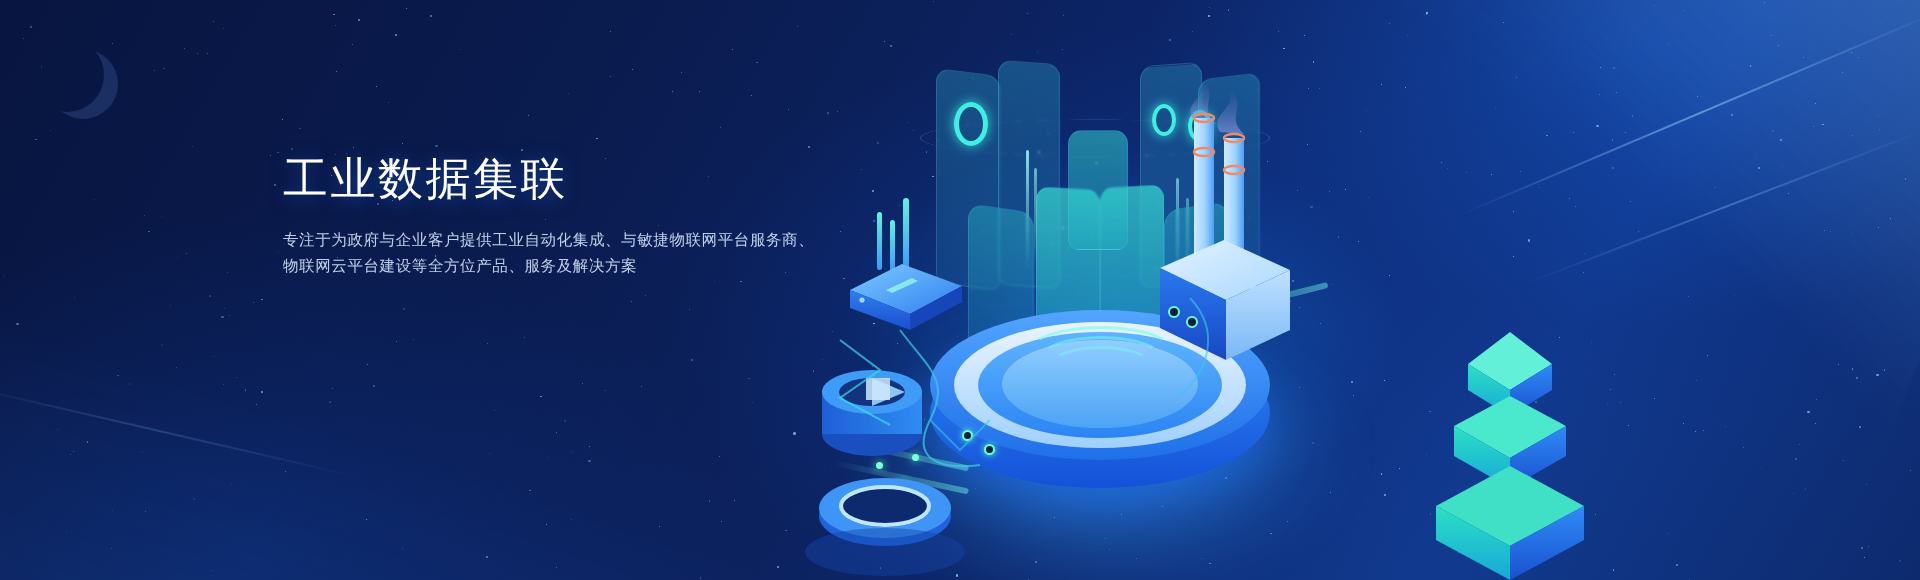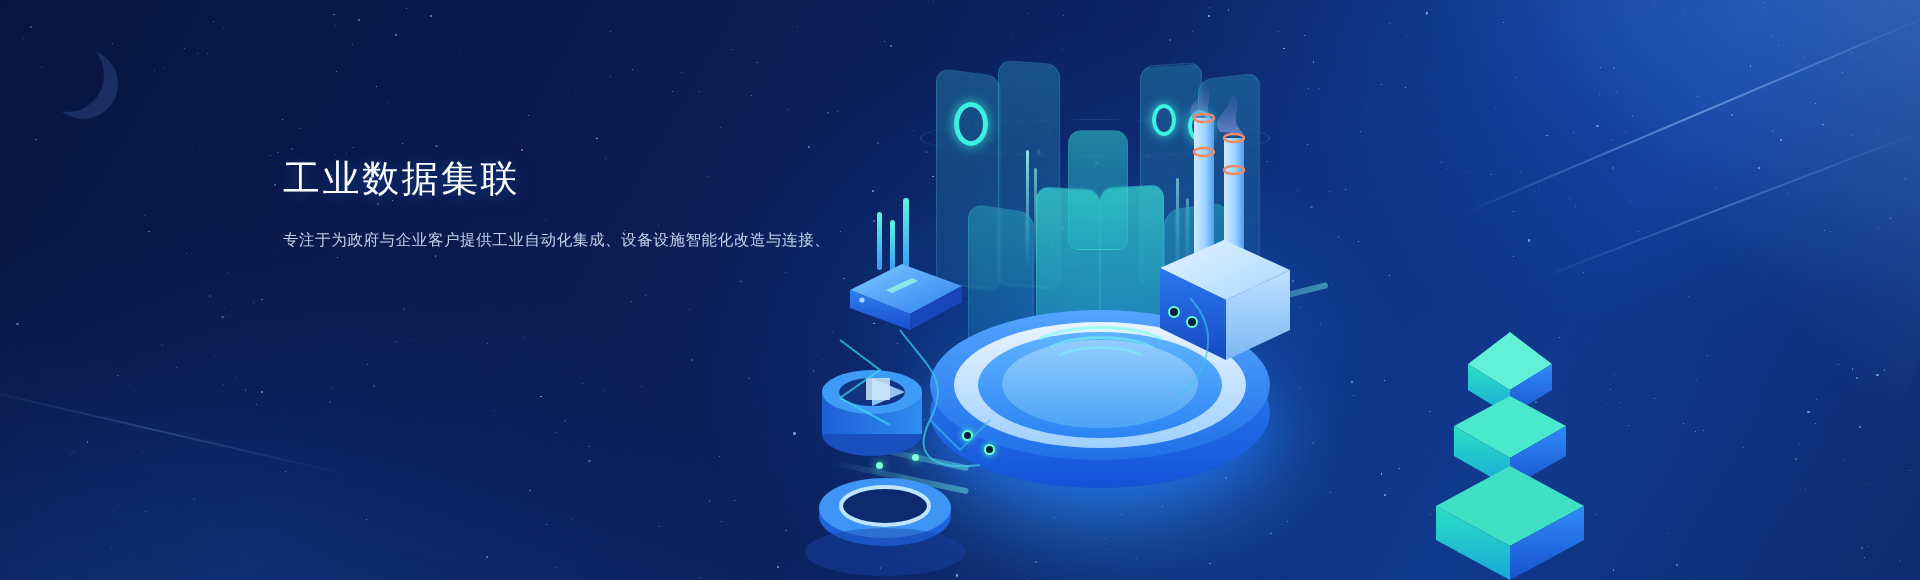--- a/index.html
+++ b/index.html
@@ -27,21 +27,21 @@
   .sweep.c{left:-160px;bottom:-300px;width:900px;height:620px;
     background:linear-gradient(30deg,rgba(40,110,220,0.30),rgba(20,60,160,0) 65%);
     transform:rotate(-12deg);filter:blur(6px);}
   .ray{position:absolute;background:linear-gradient(90deg,rgba(150,205,255,0.0),rgba(150,205,255,0.55),rgba(150,205,255,0.0));height:1.5px;filter:blur(.6px);}
   .moon{position:absolute;left:30px;top:38px;width:74px;height:74px;border-radius:50%;
     box-shadow: 16px 9px 0 -2px rgba(120,175,255,0.22);
     filter:blur(.4px);opacity:.75;}
 
   
   .copy{position:absolute;left:283px;top:152px;width:560px;z-index:40;}
-  .title{color:#ffffff;font-size:37px;line-height:53px;letter-spacing:2.5px;font-weight:400;
+  .title{color:#ffffff;font-size:45px;line-height:53px;letter-spacing:2.5px;font-weight:400;
     text-shadow:0 2px 18px rgba(30,110,230,.55);white-space:nowrap;}
   .title .l2{letter-spacing:1.6px;}
   .subtitle{margin-top:22px;color:#cfe0f5;font-size:15.5px;line-height:26px;letter-spacing:.6px;opacity:.92;white-space:nowrap;}
 
   
   .art{position:absolute;left:780px;top:0;width:1140px;height:580px;z-index:30;}
   .art>*{position:absolute;}
 
   
   .cyl{left:150px;top:58px;width:330px;height:330px;}
@@ -513,21 +513,22 @@
   <div class="sweep c"></div>
   <div class="ray" style="right:-40px;top:112px;width:520px;transform:rotate(-23deg);"></div>
   <div class="ray" style="right:-20px;top:206px;width:430px;transform:rotate(-21deg);opacity:.6;"></div>
   <div class="ray" style="left:-60px;bottom:150px;width:430px;transform:rotate(13deg);opacity:.35;"></div>
 
   <div class="copy">
     <div class="title">
       <div class="l1">工业数据集联</div>
     </div>
     <div class="subtitle">
-      <div>专注于为政府与企业客户提供工业自动化集成、设备设施智能化改造与连接、</div>
+      <div>专注于为政府与企业客户提供工业自动化集成、与敏捷物联网平台服务商、</div>
+      <div>物联网云平台建设等全方位产品、服务及解决方案</div>
     </div>
   </div>
 
   <div class="art">
 
     <div class="glowbase"></div>
 
     <div class="cyl">
 
       <div class="orbit" style="left:-10px;top:20px;width:350px;height:120px;"></div>

